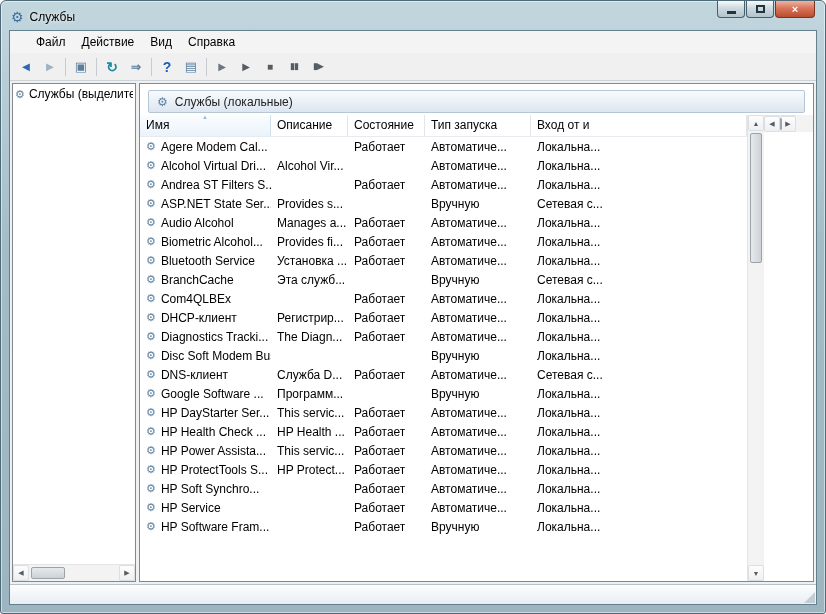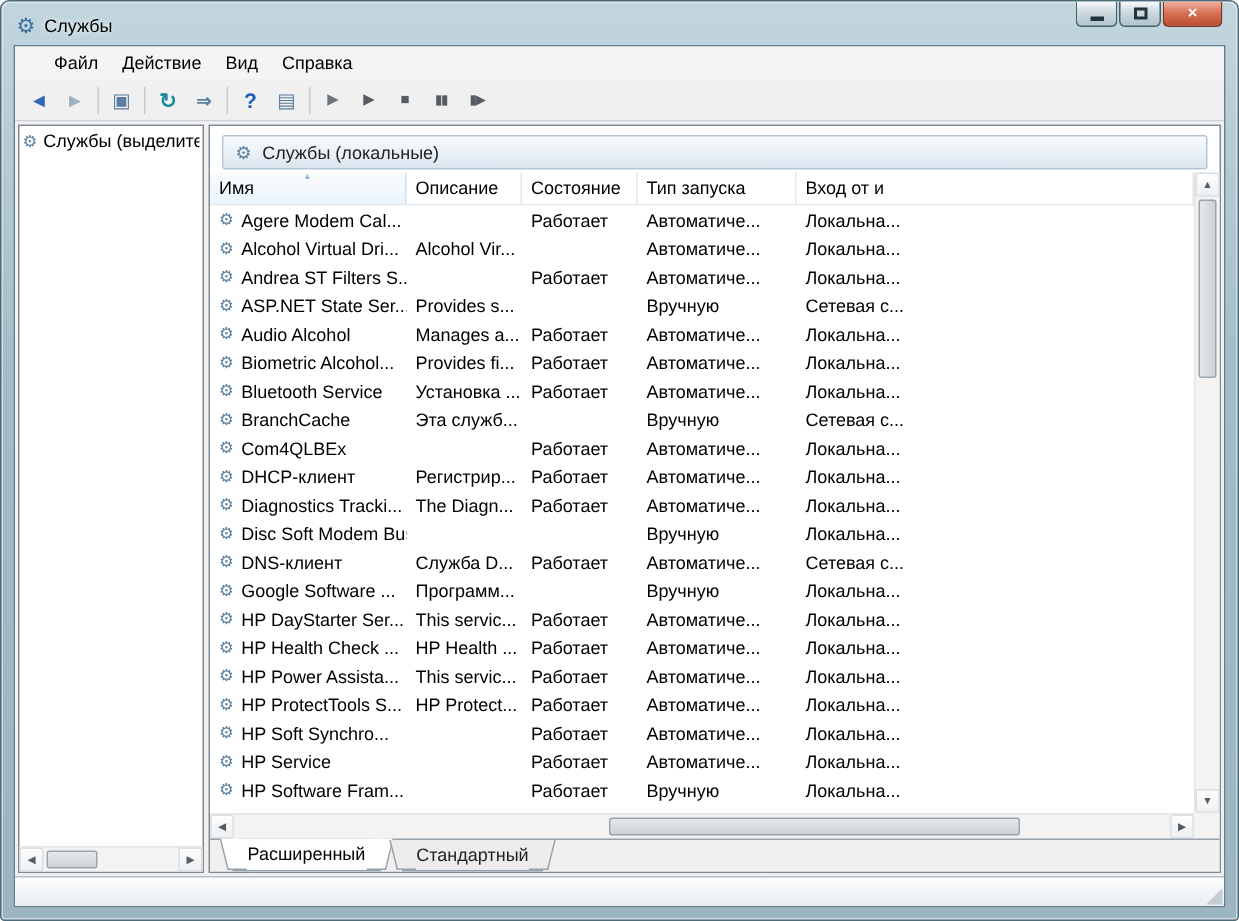--- a/index.html
+++ b/index.html
@@ -50,21 +50,21 @@
   .tree-gear { color:#5f82a0; font-size:11px; }
 
   .main-panel { flex:1; min-width:0; background:#fff; border:1px solid #828790; display:flex; flex-direction:column; }
   .panel-header { margin:6px 8px 2px; height:23px; border:1px solid #b6c6d4; border-radius:2px;
     background:linear-gradient(#f8fbfd,#dce6f0); display:flex; align-items:center; gap:7px; padding:0 8px; color:#222; }
   .panel-gear { color:#5f82a0; font-size:12px; }
 
   .panel-body { flex:1; min-height:0; display:flex; }
   .desc-col { width:214px; padding:12px 12px; line-height:1.35; }
 
-  .table-area { flex:1; min-width:0; display:flex; flex-direction:column; }
+  .table-area { flex:1; min-width:0; display:flex; flex-direction:row; }
   .table-scroll-wrap { flex:1; min-height:0; display:flex; }
   .table-main { flex:1; min-width:0; display:flex; flex-direction:column; overflow:hidden; }
 
   .thead { display:flex; height:22px; background:#fff; border-bottom:1px solid #e7ebef; flex:none; }
   .th { padding:3px 6px; border-right:1px solid #e5e5e5; white-space:nowrap; overflow:hidden; position:relative; cursor:default; }
   .th.sorted { background:linear-gradient(#fbfdfe,#eaf3fb); border-right:1px solid #cfe0ee; }
   .sort-arrow { position:absolute; top:-2px; left:50%; transform:translateX(-50%); font-size:7px; color:#9ab8d0; }
 
   .c0{width:131px;} .c1{width:77px;} .c2{width:77px;} .c3{width:106px;} .c4{flex:1;min-width:0;}
 
@@ -439,24 +439,20 @@
                     <span class="sb-hthumb" style="left:40%;width:44%;" data-name="table-hscroll-thumb"></span>
                   </span>
                 <span class="sb-btn" data-name="scroll-right-arrow-icon">▶</span>
               </div>
               <div class="corner" data-name="scrollbar-corner"></div>
             </div>
           </div>
 
         </div>
 
-        <div class="tabs-row" data-name="view-tabs">
-          <span class="tab active" data-name="tab-extended">Расширенный</span>
-          <span class="tab inactive" data-name="tab-standard">Стандартный</span>
-        </div>
 
       </div>
     </div>
 
     <div class="statusbar" data-name="status-bar">
       <span class="grip" data-name="resize-grip"></span>
     </div>
 
   </div>
 </div>

